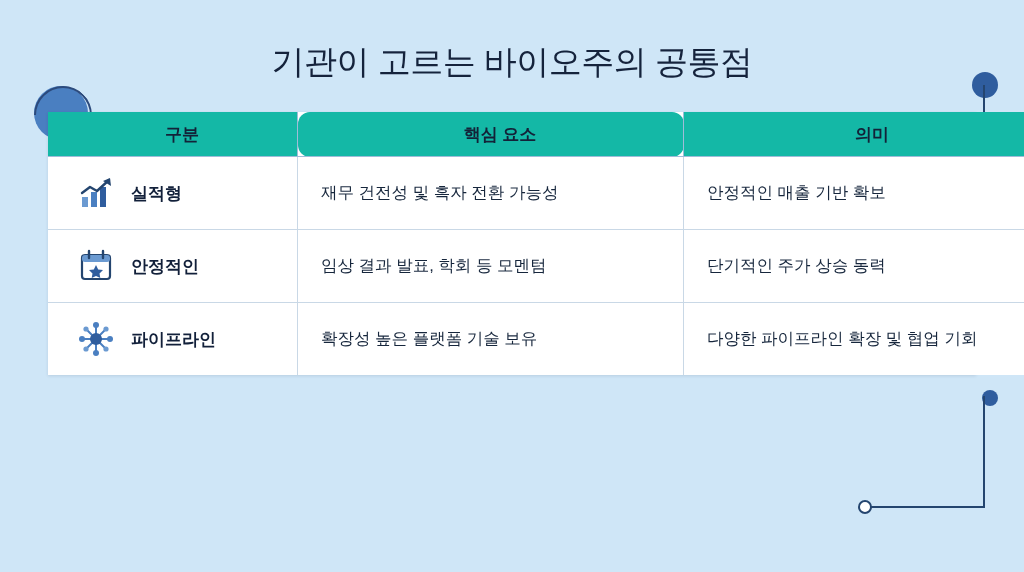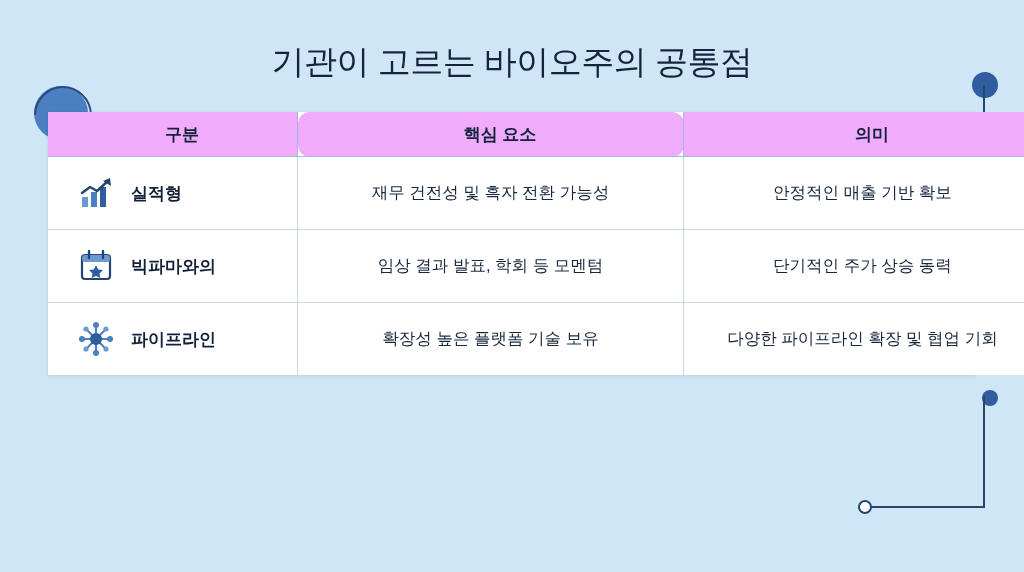--- a/index.html
+++ b/index.html
@@ -126,38 +126,38 @@
     width: 928px;
     background: #ffffff;
     box-shadow: 0 1px 3px rgba(20, 40, 70, 0.12);
   }
   table.matrix {
     border-collapse: collapse;
     width: 100%;
     table-layout: fixed;
   }
   table.matrix th {
-    background: #f0abfc;
+    background: #14b8a6;
     color: #132238;
     font-size: 17px;
     font-weight: bold;
     height: 42px;
     border: 1px solid #9fbcd8;
     border-top: none;
     padding-left: 20px;
   }
   table.matrix th:first-child { border-left: none; }
   table.matrix th:last-child { border-right: none; }
 
   table.matrix td {
     border: 1px solid #c9d8e6;
     font-size: 16.5px;
     color: #16263c;
     height: 70px;
-    text-align: center;
+    text-align: left;
     vertical-align: middle;
     background: #ffffff;
   }
   table.matrix td:first-child { border-left: none; }
   table.matrix td:last-child { border-right: none; }
   table.matrix tr:last-child td { border-bottom: none; }
 
   .col-type { width: 228px; }
   .col-key  { width: 364px; border-radius: 12px; }
   .col-mean { width: 336px; }
@@ -178,21 +178,21 @@
     justify-content: center;
   }
   .type-label {
     font-weight: bold;
     font-size: 17px;
     color: #12203a;
     white-space: nowrap;
   }
   .cell-text {
     display: block;
-    padding: 0 8px;
+    padding: 0 22px;
     line-height: 1.3;
   }
 </style>
 </head>
 <body>
 
 <div class="deco deco-circle-left"></div>
 <div class="deco deco-arc-left"></div>
 <div class="deco deco-dot-right"></div>
 <div class="deco deco-line-topright"></div>
@@ -244,21 +244,21 @@
           <div class="type-cell">
             <span class="type-icon">
               <svg width="40" height="40" viewBox="0 0 40 40">
                 <rect x="6" y="9" width="28" height="24" rx="3" fill="none" stroke="#24456f" stroke-width="2.2"></rect>
                 <rect x="6" y="9" width="28" height="7" rx="3" fill="#6b9ad1"></rect>
                 <line x1="13" y1="5" x2="13" y2="12" stroke="#24456f" stroke-width="2.4" stroke-linecap="round"></line>
                 <line x1="27" y1="5" x2="27" y2="12" stroke="#24456f" stroke-width="2.4" stroke-linecap="round"></line>
                 <polygon points="20,19 22.2,23.4 27,24.1 23.5,27.4 24.3,32.1 20,29.9 15.7,32.1 16.5,27.4 13,24.1 17.8,23.4" fill="#2f5d9e"></polygon>
               </svg>
             </span>
-            <span class="type-label">빅파마와의</span>
+            <span class="type-label">안정적인</span>
           </div>
         </td>
         <td>
             <span class="cell-text">임상 결과 발표, 학회 등 모멘텀</span>
           </td>
         <td>
             <span class="cell-text">단기적인 주가 상승 동력</span>
           </td>
       </tr>
 

